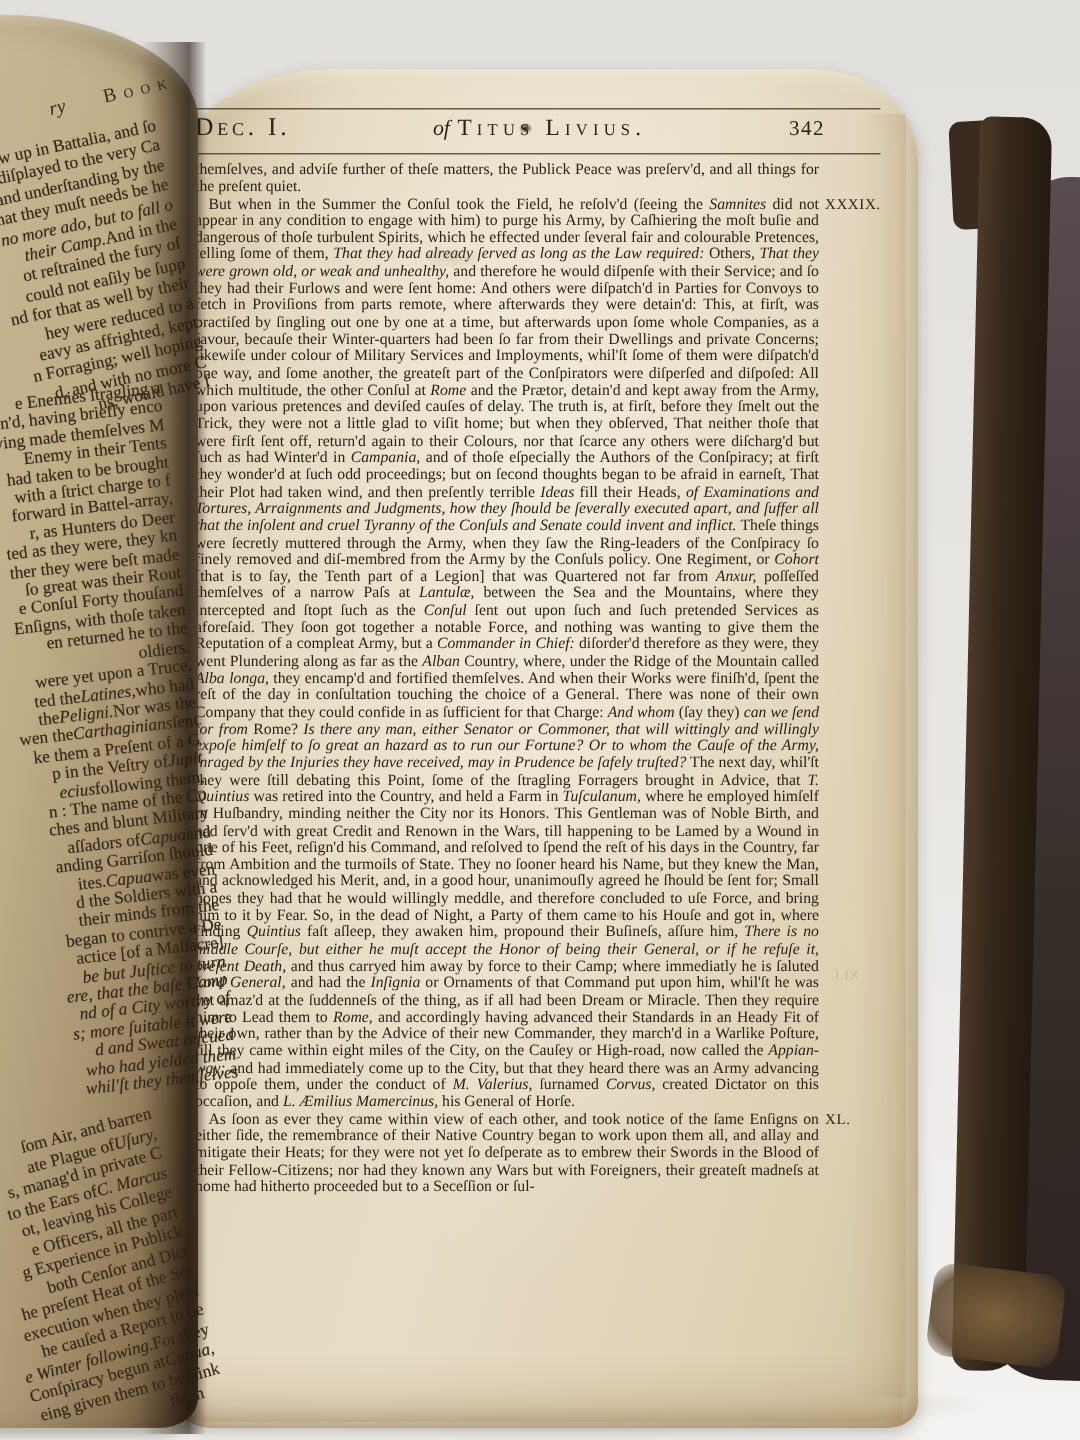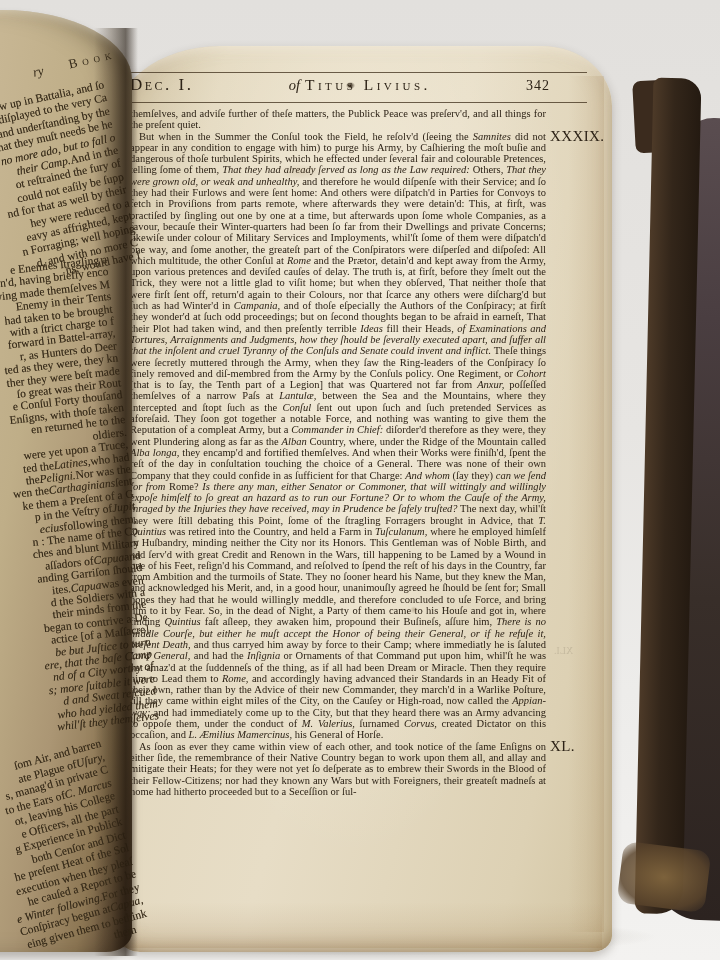--- a/index.html
+++ b/index.html
@@ -47,21 +47,21 @@
   .h-left{font-variant:small-caps;font-size:17px;letter-spacing:2.5px;}
   .h-center{display:flex;align-items:flex-end;gap:5px;}
   .h-of{font-style:italic;font-size:14.5px;}
   .h-title{font-variant:small-caps;font-size:15.5px;letter-spacing:3.5px;}
   .h-num{font-size:14px;letter-spacing:1px;}
   .textcol{position:relative;margin:62px 0 0 20px;width:416px;
     font-size:10.5px;line-height:11.3px;color:#2c2216;text-align:justify;}
   .para{margin:0;text-align:justify;}
   .p2,.p3{text-indent:9px;}
   .para i,.frag i{font-style:italic;}
-  .mnote{position:absolute;left:420px;width:56px;font-size:15px;letter-spacing:.4px;
+  .mnote{position:absolute;left:420px;width:56px;font-size:10px;letter-spacing:.4px;
     text-align:left;text-indent:0;color:#2c2216;}
   .ghost{position:absolute;left:424px;top:537px;font-size:10px;color:#2c2216;
     opacity:.13;transform:scaleX(-1);}
   .catchword{text-align:right;padding-right:4px;}
   .stain{position:absolute;pointer-events:none;}
   .stain1{left:236px;top:36px;width:9px;height:7px;
     background:radial-gradient(#2f2315,rgba(47,35,21,0) 72%);}
   .stain2{left:168px;top:118px;width:46px;height:16px;border-radius:50%;
     background:radial-gradient(rgba(120,92,50,.14),rgba(120,92,50,0) 70%);}
   .stain3{left:300px;top:560px;width:8px;height:8px;border-radius:50%;

